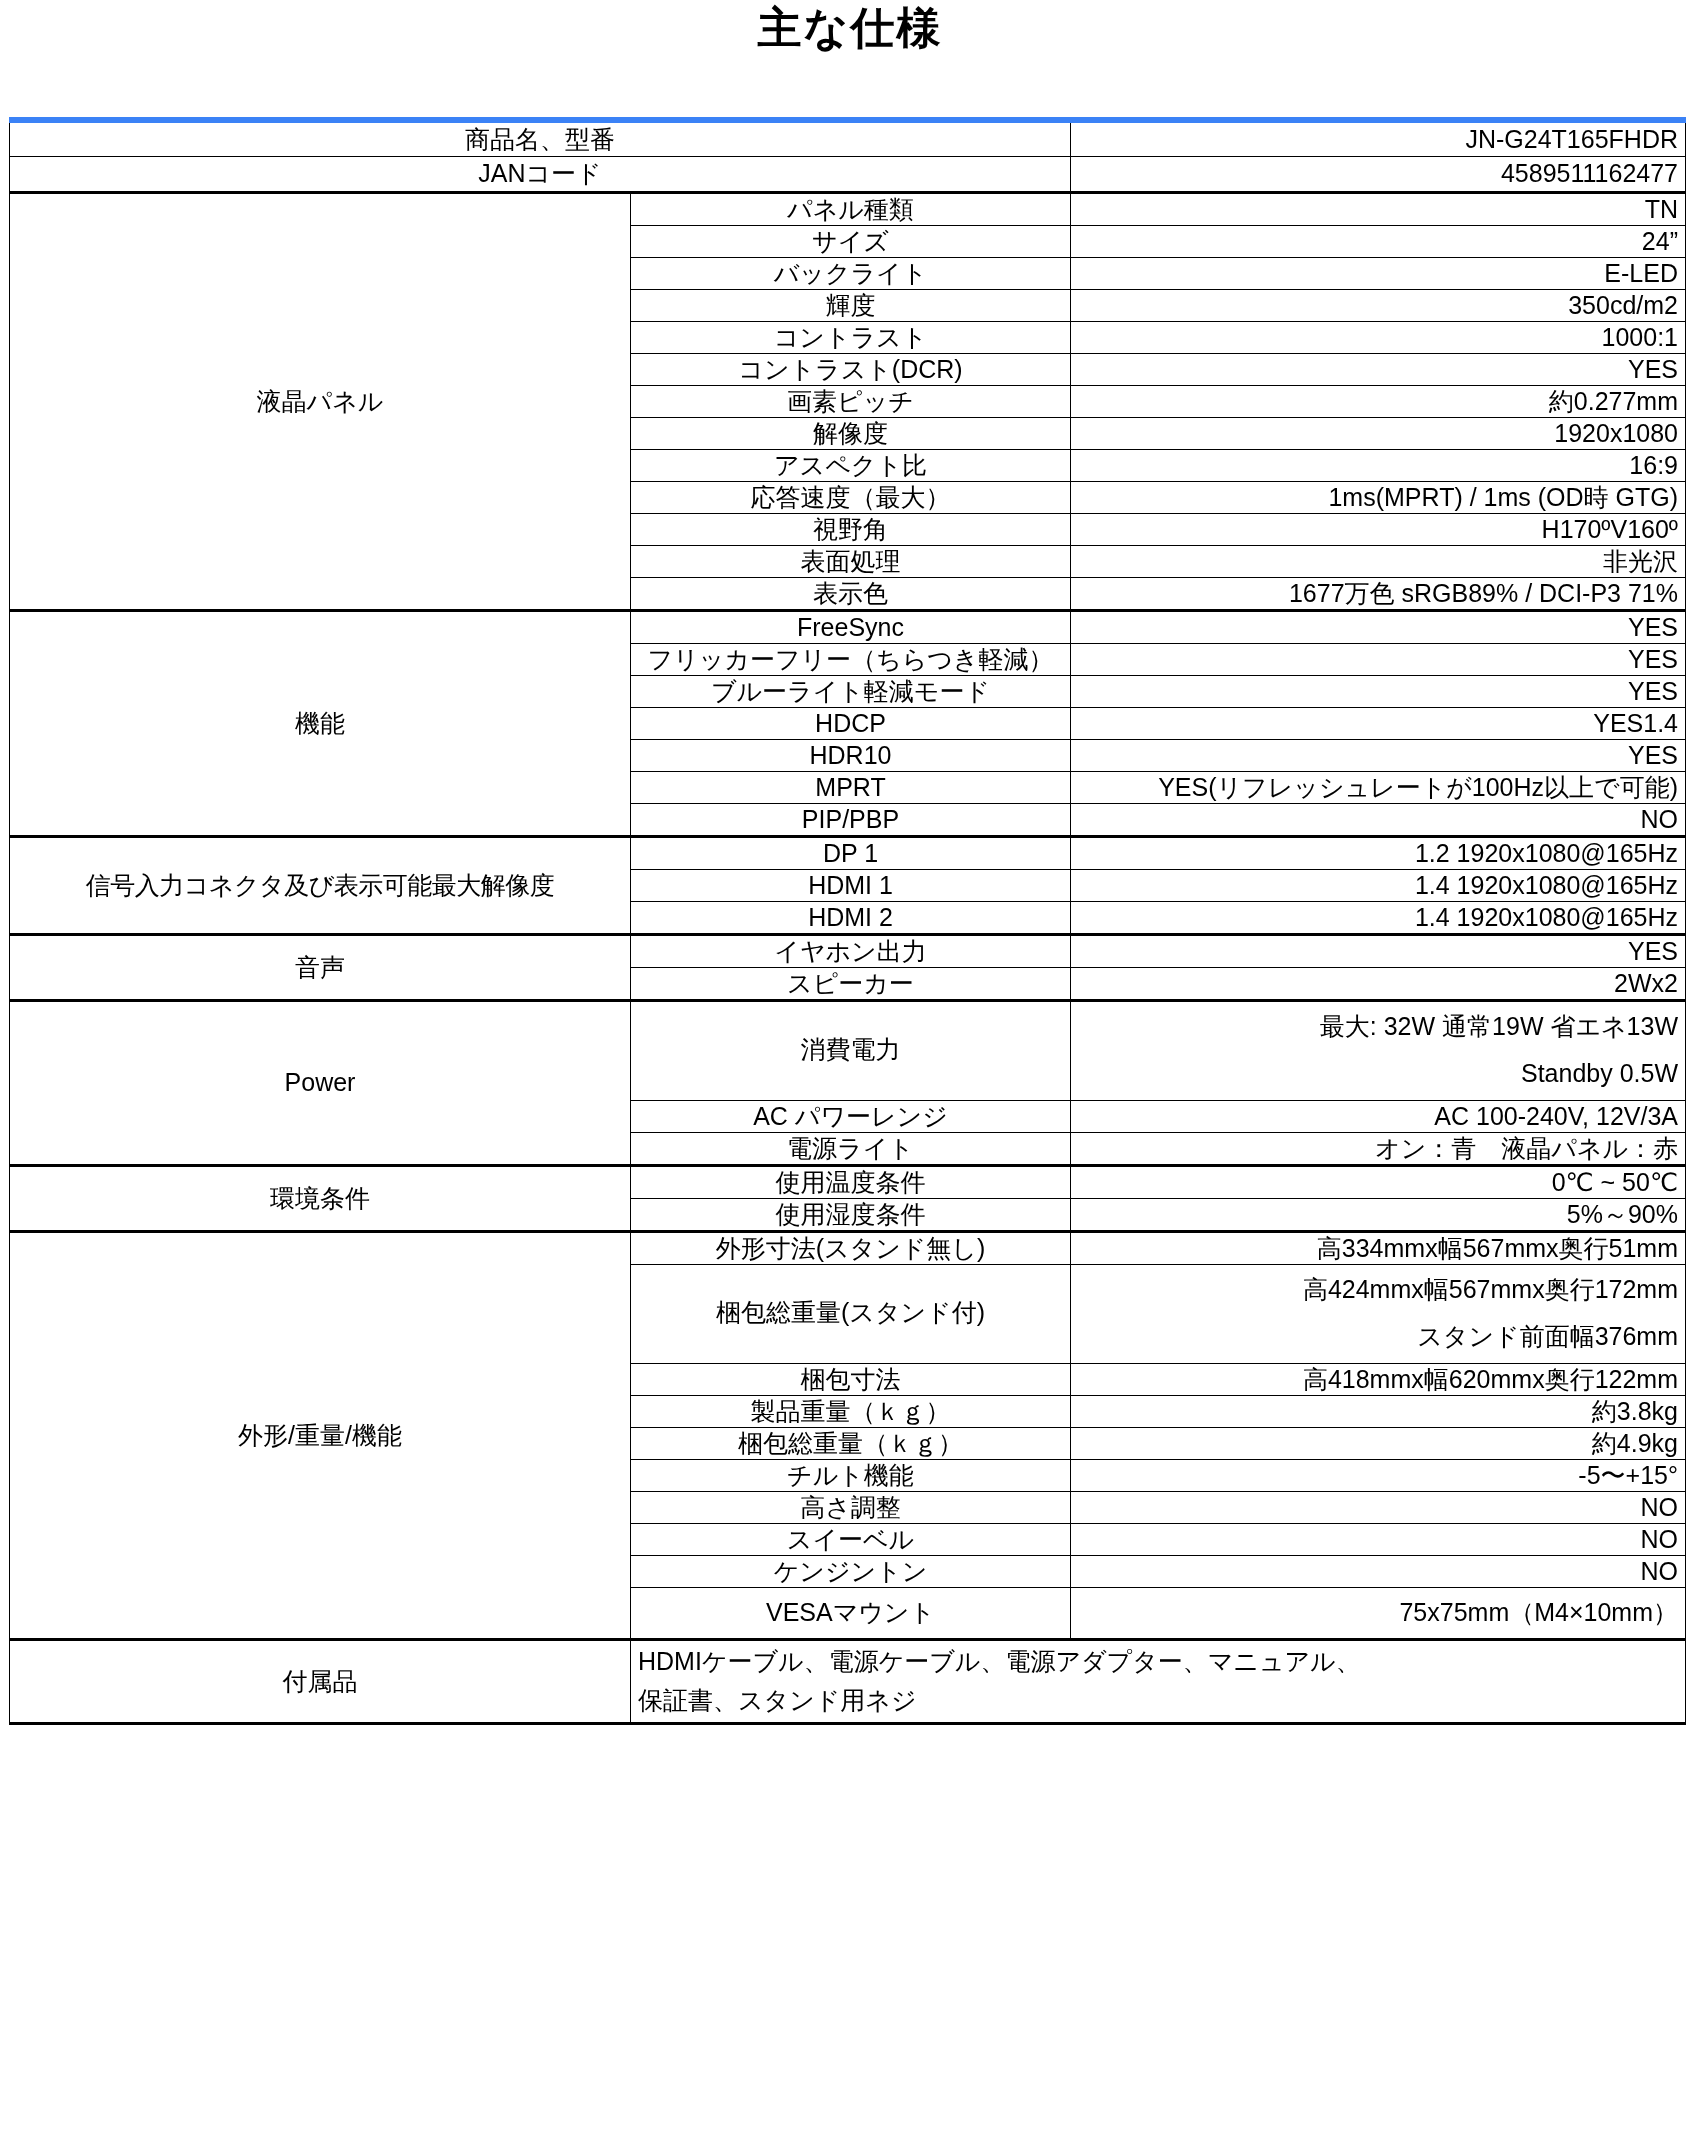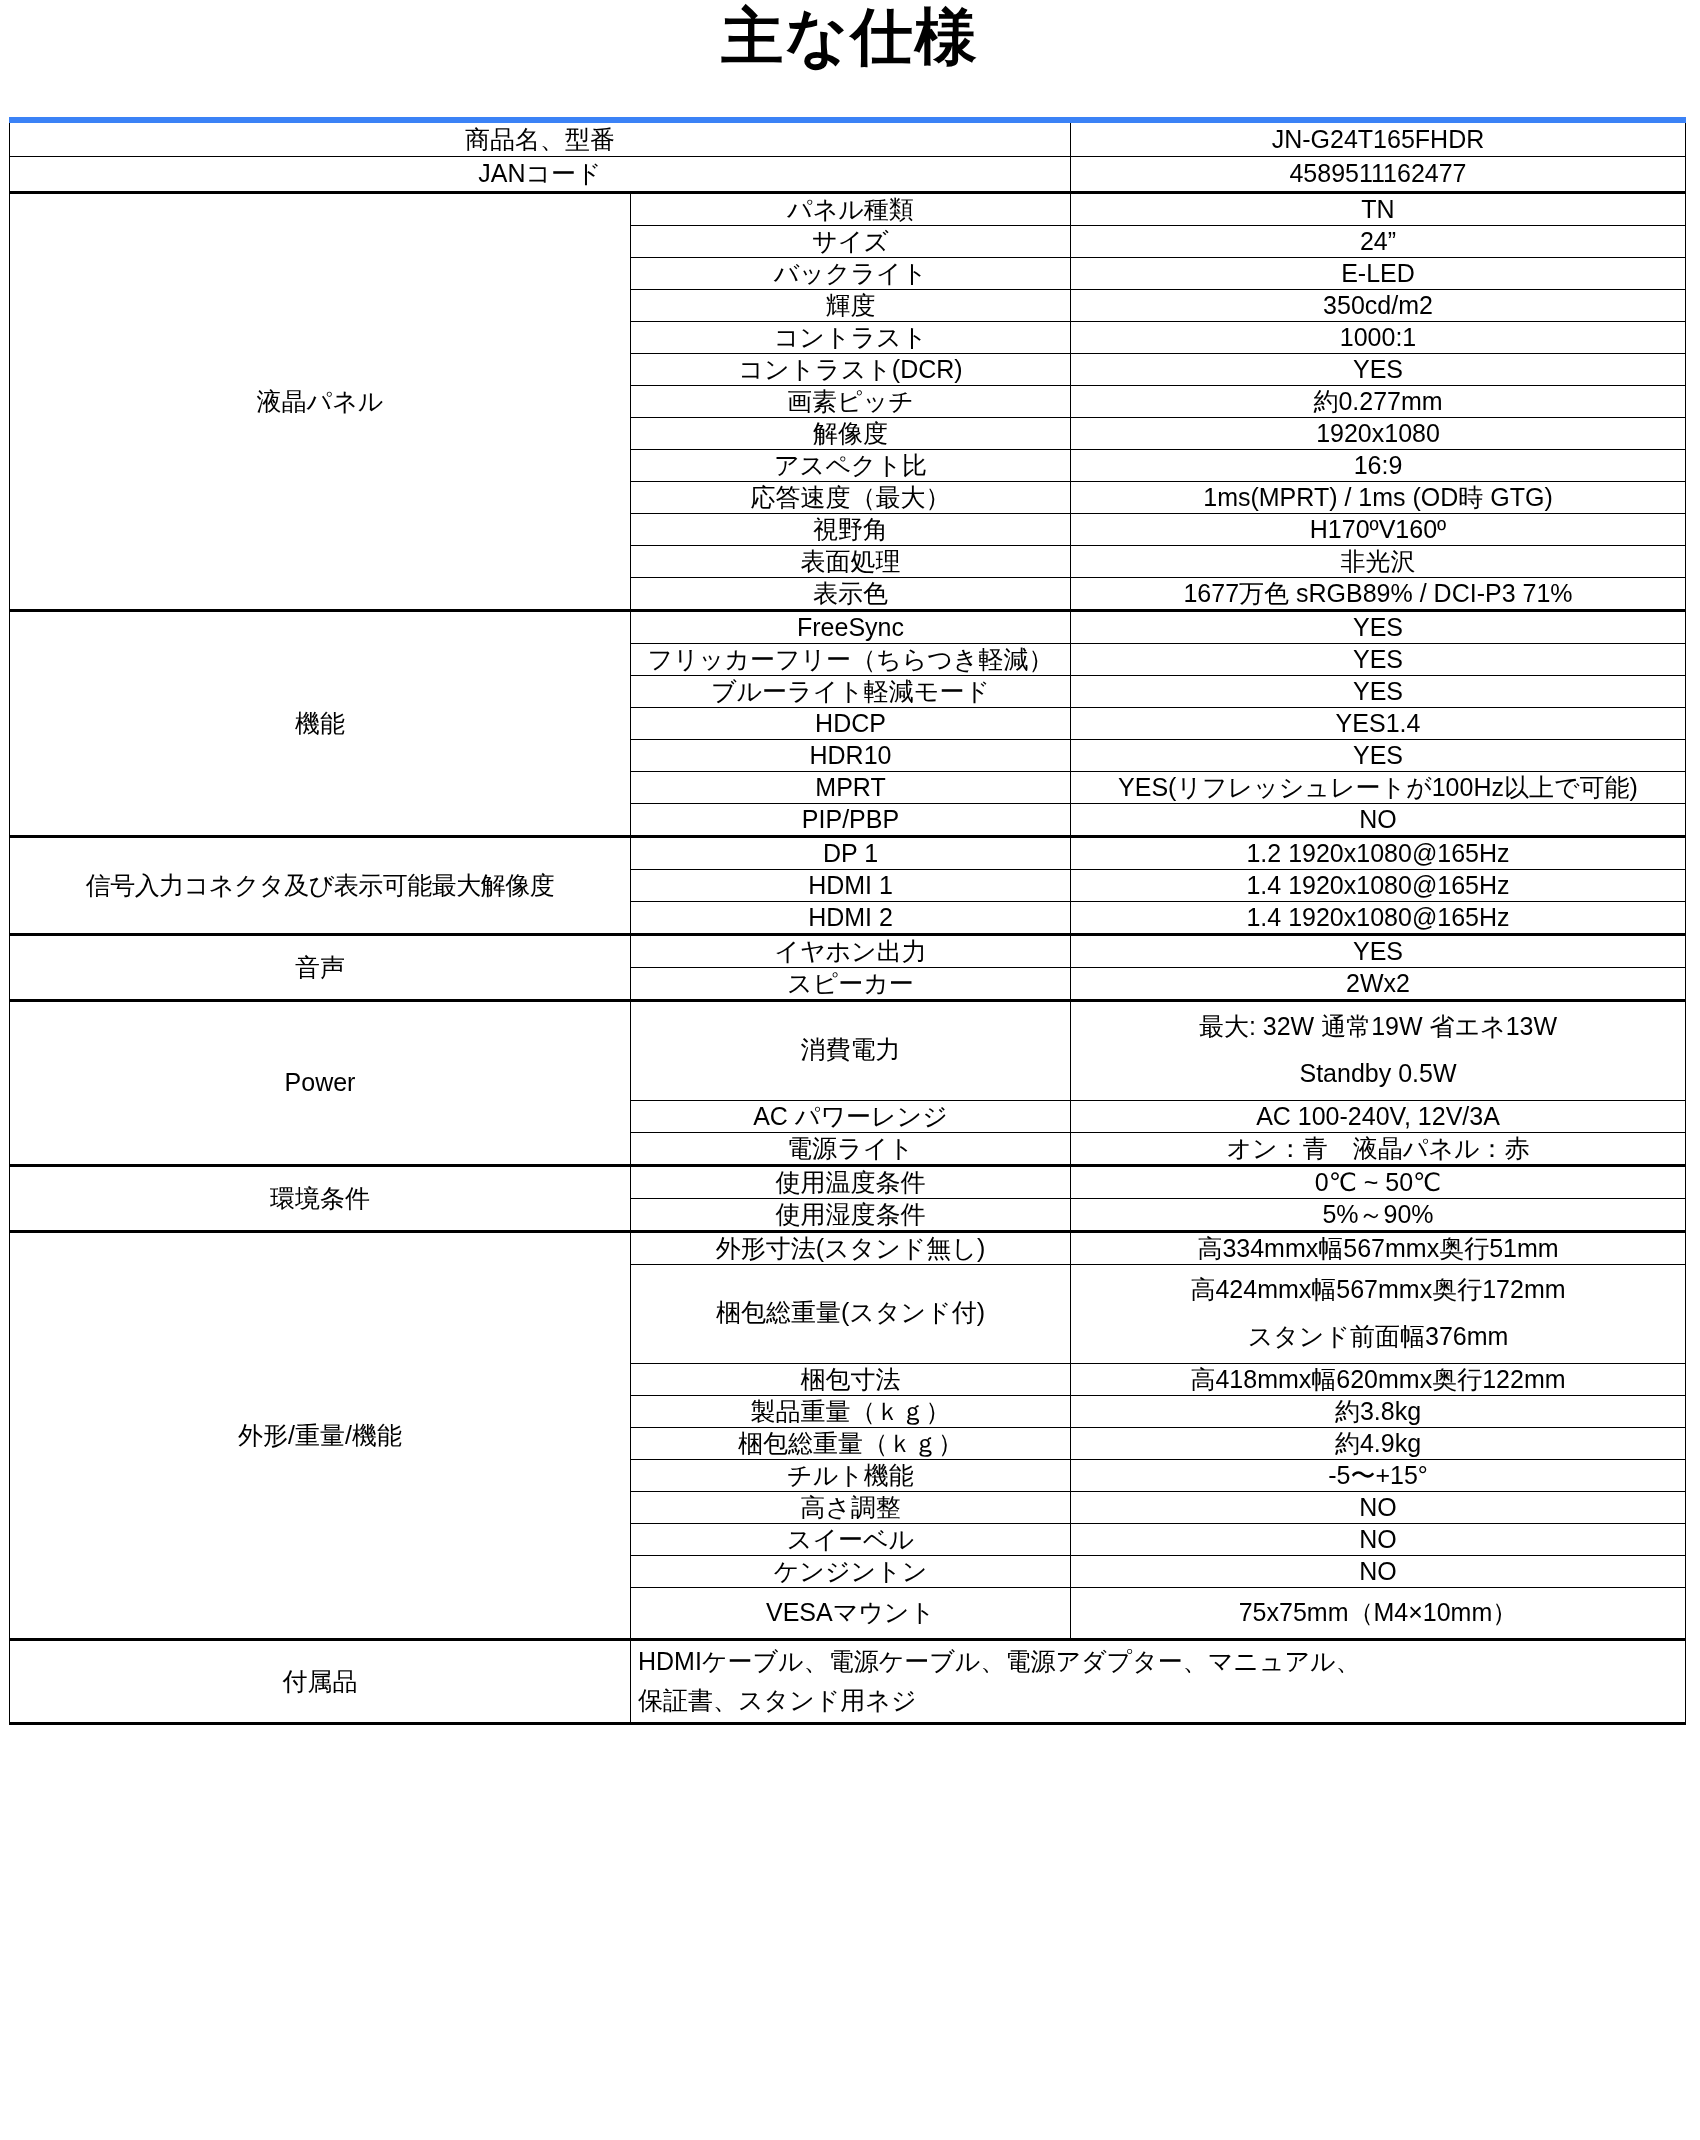--- a/index.html
+++ b/index.html
@@ -16,21 +16,21 @@
     overflow: hidden;
   }
   .page {
     position: relative;
     width: 1700px;
     height: 2140px;
     box-sizing: border-box;
   }
   .page-title {
     text-align: center;
-    font-size: 62px;
+    font-size: 44px;
     font-weight: bold;
     line-height: 1;
     letter-spacing: 2px;
     margin: 0;
     padding-top: 6px;
     height: 96px;
     box-sizing: border-box;
   }
   table.spec {
     position: absolute;
@@ -69,21 +69,21 @@
   td.edge-r { border-right: 3px solid #000000; }
 
   td.cat {
     text-align: center;
     vertical-align: middle;
   }
   td.key {
     text-align: center;
   }
   td.val {
-    text-align: center;
+    text-align: right;
   }
   td.center-span {
     text-align: left;
     line-height: 1.55;
     white-space: normal;
   }
   td.twoline {
     line-height: 1.9;
     white-space: normal;
   }

